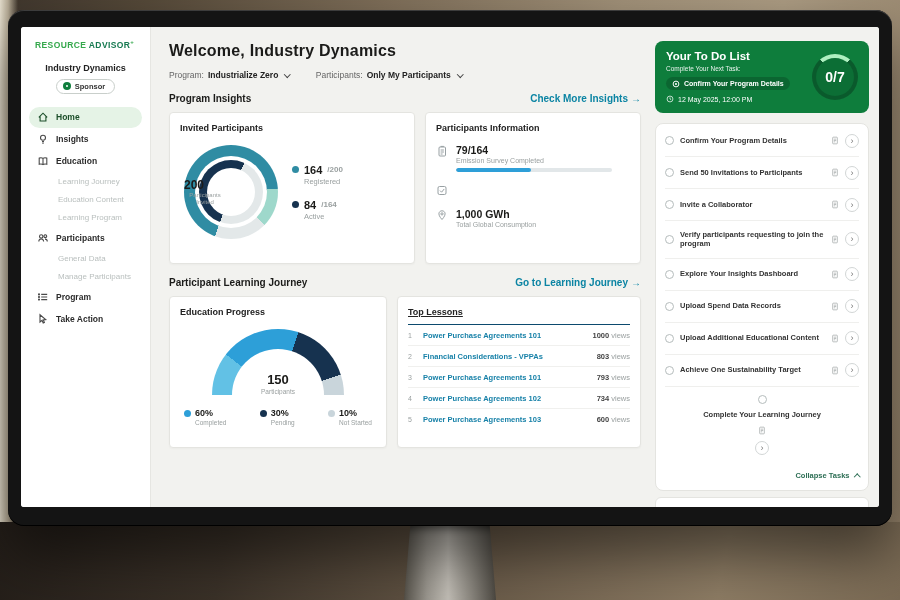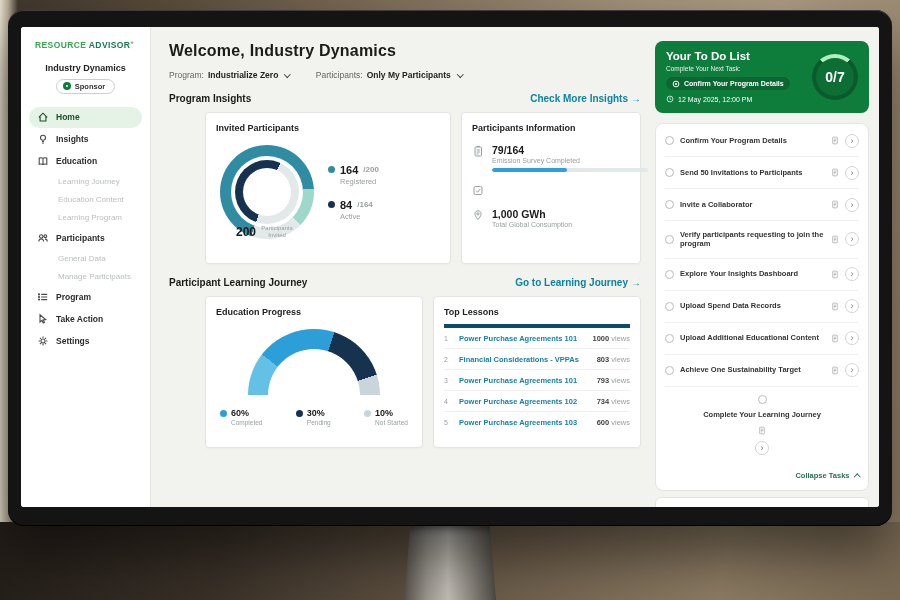--- a/index.html
+++ b/index.html
@@ -49,36 +49,36 @@
   .welcome { font-size:16px; font-weight:700; color:#1b1b19; margin-top:5px; letter-spacing:.2px; }
   .filters { display:flex; gap:26px; margin-top:10px; align-items:center; }
   .filter { display:flex; align-items:center; gap:4px; font-size:8.5px; color:#666; cursor:pointer; }
   .filter b { color:#222; font-size:8.5px; }
   .chev { width:4.5px; height:4.5px; border-right:1.2px solid #444; border-bottom:1.2px solid #444;
     transform:rotate(45deg); display:inline-block; margin:-2px 0 0 3px; }
   .section-head { display:flex; justify-content:space-between; align-items:center; margin:13px 0 8px; }
   .section-title { font-size:10px; font-weight:700; color:#1b1b19; }
   .section-link { font-size:10px; font-weight:700; color:#0b84a3; cursor:pointer; }
   .section-link .arrow { font-weight:400; margin-left:3px; }
-  .cards-row { display:flex; gap:10px;margin-left:36px; }
+  .cards-row { display:flex; gap:10px; }
   .card { background:#fff; border:1px solid #e4e4e0; border-radius:4px; padding:10px 10px;
     box-shadow:0 1px 2px rgba(0,0,0,.03); }
   .card-title { font-size:9px; font-weight:700; color:#222; }
 
   
   .card-invited { width:246px; height:152px; flex:none; }
   .donut-wrap { display:flex; align-items:center; margin-top:12px; }
   .donut { position:relative; width:94px; height:94px; margin-left:4px; flex:none; }
   .ring-outer { position:absolute; inset:0; border-radius:50%;
     background:conic-gradient(from 200deg,#2f8ca3 0deg 246deg,#9ed8cb 246deg 295deg,#e3e8e9 295deg 360deg); }
   .ring-outer::after { content:""; position:absolute; inset:11px; border-radius:50%; background:#fff; }
   .ring-inner { position:absolute; inset:15px; border-radius:50%;
     background:conic-gradient(from 200deg,#16324f 0deg 185deg,#e3e8e9 185deg 360deg); }
   .ring-inner::after { content:""; position:absolute; inset:8px; border-radius:50%; background:#fff; }
-  .donut-center { position:absolute; inset:0; display:flex; flex-direction:row; align-items:flex-end; justify-content:center; text-align:center; }
+  .donut-center { position:absolute; inset:0; display:flex; flex-direction:column; align-items:flex-start; justify-content:center; text-align:center; }
   .donut-center .val { font-size:12px; font-weight:700; color:#1b1b19; }
   .donut-center .lbl { font-size:6px; color:#9aa0a0; width:42px; line-height:1.2; }
   .donut-legend { margin-left:14px; display:flex; flex-direction:column; gap:13px; }
   .leg-item .leg-top { display:flex; align-items:center; gap:5px; }
   .dot { width:7px; height:7px; border-radius:50%; flex:none; }
   .leg-val { font-size:11px; font-weight:700; color:#1b1b19; }
   .leg-total { font-size:8px; color:#9aa0a0; font-weight:600; }
   .leg-lbl { font-size:7.5px; color:#9aa0a0; margin-left:12px; margin-top:1px; }
 
   
@@ -99,21 +99,21 @@
   .gauge-center { position:absolute; left:0; right:0; bottom:0; text-align:center; z-index:2; }
   .gauge-center .val { font-size:13px; font-weight:700; color:#1b1b19; }
   .gauge-center .lbl { font-size:6.5px; color:#9aa0a0; margin-top:1px; }
   .edu-legend { display:flex; justify-content:space-between; margin-top:13px; padding:0 4px; }
   .edu-leg-item .leg-top { display:flex; align-items:center; gap:4px; }
   .edu-leg-item .leg-val { font-size:9px; }
   .edu-leg-item .leg-lbl { margin-left:11px; font-size:6.5px; }
 
   
   .card-lessons { flex:1; height:152px; min-width:0; padding-bottom:4px; }
-  .card-lessons .card-title { padding-bottom:7px; border-bottom:4px solid #0c4a6e; }
+  .card-lessons .card-title { padding-bottom:7px; border-bottom:1px solid #0c4a6e;text-decoration:underline; }
   .lesson-row { display:flex; align-items:center; gap:7px; padding:5.5px 0; border-bottom:1px solid #f0f0ee; }
   .lesson-row:last-child { border-bottom:none; }
   .lesson-rank { font-size:7px; color:#9aa0a0; width:8px; flex:none; }
   .lesson-title { flex:1; font-size:7.5px; font-weight:600; color:#1781a8; cursor:pointer; white-space:nowrap; overflow:hidden; }
   .lesson-views { font-size:7.5px; color:#444; font-weight:600; white-space:nowrap; }
   .lesson-views span { color:#9aa0a0; font-weight:400; }
 
   
   .todo-panel { width:224px; flex:none; padding:14px 10px 0 0; }
   .todo-card { position:relative; background:#0e7d3c; border-radius:8px; padding:9px 11px 10px; color:#fff; }
@@ -225,29 +225,20 @@
             <span class="nav-label">Program</span>
           </div>
           <div class="nav-item">
             <span class="nav-icon">
                 <svg width="12" height="12" viewBox="0 0 12 12" fill="none" stroke="#4a4a4a" stroke-width="1.1">
                   <path d="M3 1.8 V9 L5 7.3 L6.2 10 L7.4 9.4 L6.3 6.9 L8.7 6.6 Z"></path>
                 </svg>
               </span>
             <span class="nav-label">Take Action</span>
           </div>
-          <div class="nav-item">
-            <span class="nav-icon">
-                <svg width="12" height="12" viewBox="0 0 12 12" fill="none" stroke="#4a4a4a" stroke-width="1.1">
-                  <circle cx="6" cy="6" r="2"></circle>
-                  <path d="M6 1.6 V3 M6 9 V10.4 M1.6 6 H3 M9 6 H10.4 M2.9 2.9 L3.9 3.9 M8.1 8.1 L9.1 9.1 M9.1 2.9 L8.1 3.9 M3.9 8.1 L2.9 9.1"></path>
-                </svg>
-              </span>
-            <span class="nav-label">Settings</span>
-          </div>
         </nav>
       </aside>
 
       <div class="content">
         <main class="main">
           <h1 class="welcome">Welcome, Industry Dynamics</h1>
 
           <div class="filters">
             <div class="filter">
               <span>Program:</span>
@@ -346,20 +337,24 @@
             <span class="section-link">
               <span>Go to Learning Journey</span><span class="arrow">→</span>
             </span>
           </div>
 
           <div class="cards-row">
             <div class="card card-edu">
               <div class="card-title">Education Progress</div>
               <div class="gauge-wrap">
                 <div class="gauge"></div>
+                <div class="gauge-center">
+                  <div class="val">150</div>
+                  <div class="lbl">Participants</div>
+                </div>
               </div>
               <div class="edu-legend">
                 <div class="edu-leg-item">
                   <div class="leg-top">
                     <span class="dot" style="background: rgb(45, 159, 216);"></span>
                     <span class="leg-val">60%</span>
                   </div>
                   <div class="leg-lbl">Completed</div>
                 </div>
                 <div class="edu-leg-item">

